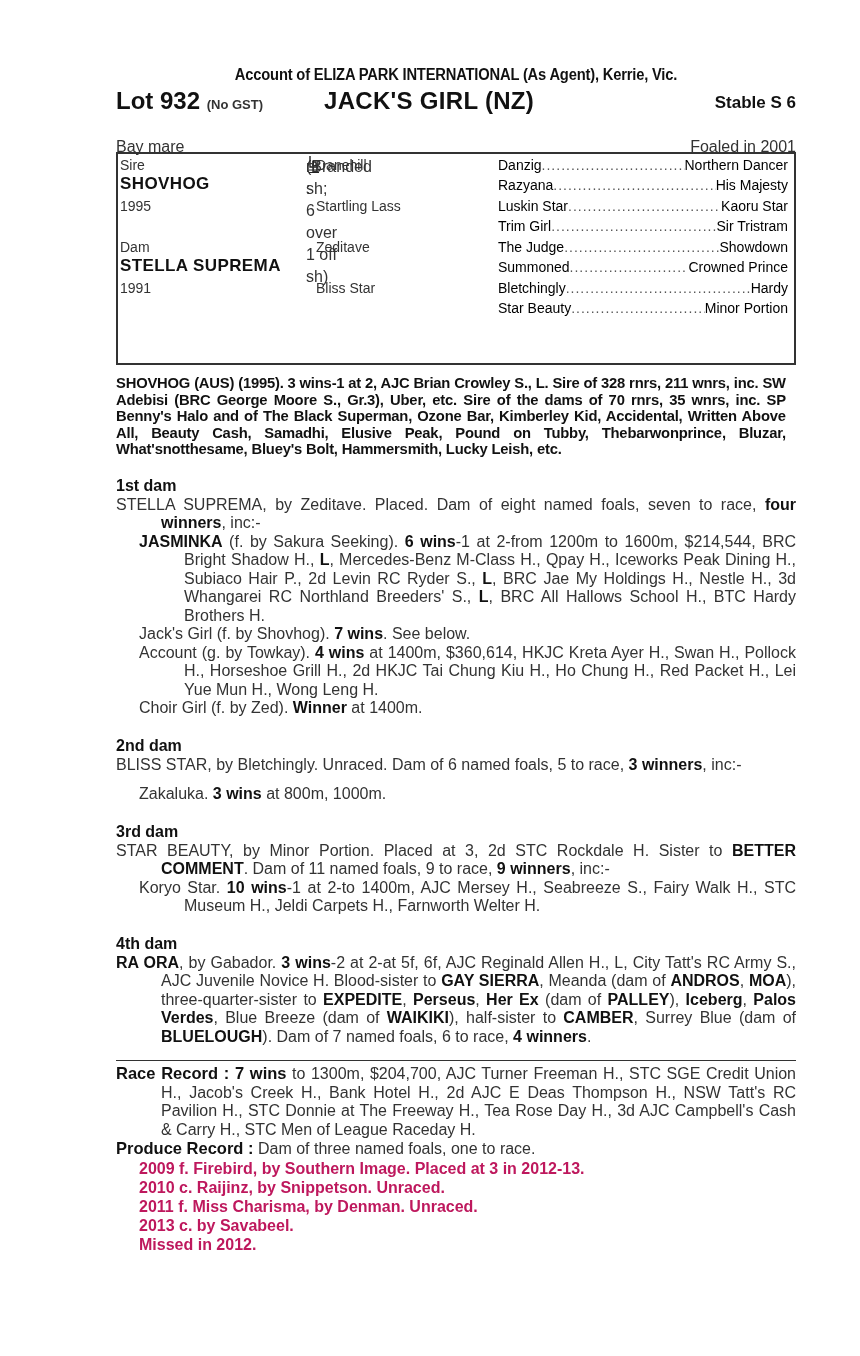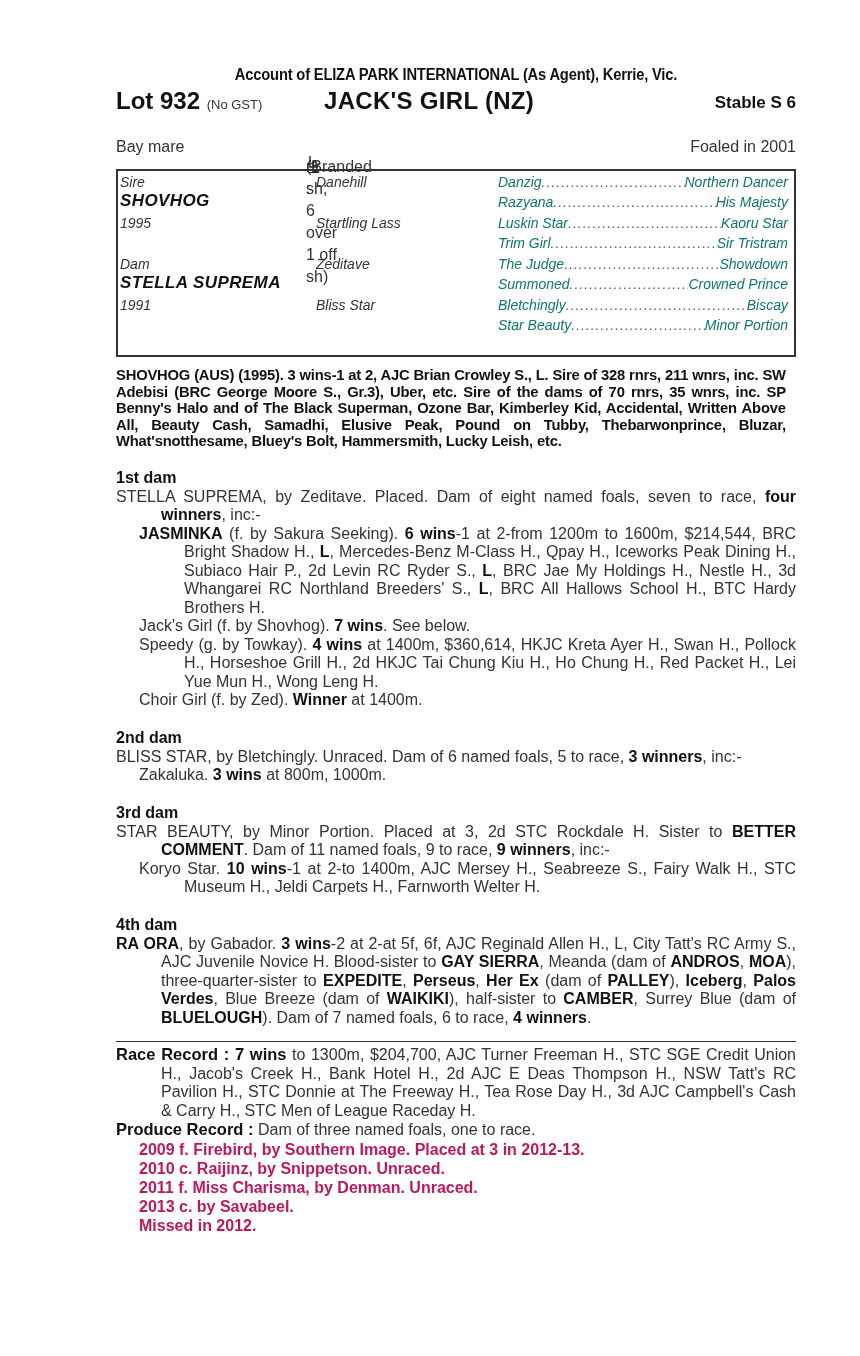--- a/index.html
+++ b/index.html
@@ -1,35 +1,35 @@
 <!DOCTYPE html>
 <html><head>
 <meta charset="utf-8">
 <style>
   html, body { margin:0; padding:0; background:#ffffff; }
   body { width:860px; height:1356px; position:relative; font-family:"Liberation Sans", sans-serif; color:#111; overflow:hidden; }
   .page { position:absolute; left:116px; top:64px; width:680px; }
   .account { text-align:center; font-family:"Liberation Sans", sans-serif; font-weight:bold; font-size:16px; letter-spacing:-0.2px; transform:scaleX(0.92); transform-origin:center; line-height:22px; }
   .lotline { position:relative; height:30px; }
   .lot { position:absolute; left:0; top:0; font-weight:bold; font-size:24px; line-height:30px; }
-  .lot .gst { font-weight:normal; font-size:13px; color:#333; }
+  .lot .gst { font-weight:bold; font-size:13px; color:#333; }
   .horse { position:absolute; left:208px; top:0; font-weight:bold; font-size:24px; line-height:30px; letter-spacing:0.3px; }
   .stable { position:absolute; right:0; top:3px; font-weight:bold; font-size:17px; line-height:28px; }
   .descline { position:relative; height:30px; font-size:16px; color:#333; }
   .descline span { position:absolute; top:20px; line-height:22px; }
   .desc-left { left:0; }
   .desc-mid { left:190px; }
   .desc-right { right:0; }
   .brand { display:inline-block; width:12px; height:18px; position:relative; vertical-align:-2px; margin:0 2px; }
   .brand svg { position:absolute; left:0; top:0; }
 
-  .pedbox { position:relative; margin-top:23px; border:2px solid #333; border-top-width:2px; height:188px; box-sizing:border-box;font-style:italic; }
+  .pedbox { position:relative; margin-top:6px; border:2px solid #333; border-top-width:2px; height:213px; box-sizing:border-box; }
   .ped-row { position:absolute; font-size:14px; color:#333; line-height:18px; }
   .ped-name { font-weight:bold; font-size:17px; color:#111; letter-spacing:0.4px; }
-  .gg { position:absolute; left:380px; width:290px; font-size:14px; color:#0f766e; line-height:18px; display:flex; }
+  .gg { position:absolute; left:380px; width:290px; font-size:14px; color:#000000; line-height:18px; display:flex; }
   .gg .a { white-space:nowrap; }
   .gg .dots { flex:1; overflow:hidden; white-space:nowrap; color:#555; letter-spacing:1px; }
   .gg .dots::after { content:"......................................................................................................"; }
   .gg .b { white-space:nowrap; }
 
   .sirebio { margin-top:10px; font-weight:bold; font-size:15px; line-height:16.5px; text-align:justify; letter-spacing:-0.2px; font-family:"Liberation Sans", sans-serif; transform:scaleX(0.985); transform-origin:left; }
 
   .sec-h { font-weight:bold; font-size:16px; margin-top:18px; line-height:20px; }
   .para { font-size:16px; color:#333; line-height:18.5px; text-align:justify; }
   .para b { color:#111; }
@@ -107,41 +107,41 @@
         <span class="b">Showdown</span>
       </div>
     <div class="gg" style="top:104px;">
         <span class="a">Summoned</span>
         <span class="dots"></span>
         <span class="b">Crowned Prince</span>
       </div>
     <div class="gg" style="top:125px;">
         <span class="a">Bletchingly</span>
         <span class="dots"></span>
-        <span class="b">Biscay</span>
+        <span class="b">Hardy</span>
       </div>
     <div class="gg" style="top:145px;">
         <span class="a">Star Beauty</span>
         <span class="dots"></span>
         <span class="b">Minor Portion</span>
       </div>
   </div>
 
   <div class="sirebio">SHOVHOG (AUS) (1995). 3 wins-1 at 2, AJC Brian Crowley S., L. Sire of 328 rnrs, 211 wnrs, inc. SW Adebisi (BRC George Moore S., Gr.3), Uber, etc. Sire of the dams of 70 rnrs, 35 wnrs, inc. SP Benny's Halo and of The Black Superman, Ozone Bar, Kimberley Kid, Accidental, Written Above All, Beauty Cash, Samadhi, Elusive Peak, Pound on Tubby, Thebarwonprince, Bluzar, What'snotthesame, Bluey's Bolt, Hammersmith, Lucky Leish, etc.</div>
 
   <div class="sec-h">1st dam</div>
   <div class="para ind0" style="padding-left:45px;text-indent:-45px;"><span>STELLA SUPREMA, by Zeditave. Placed. Dam of eight named foals, seven to race, </span><b>four winners</b><span>, inc:-</span></div>
   <div class="para" style="padding-left:68px;text-indent:-45px;"><b>JASMINKA</b><span> (f. by Sakura Seeking). </span><b>6 wins</b><span>-1 at 2-from 1200m to 1600m, $214,544, BRC Bright Shadow H., </span><b>L</b><span>, Mercedes-Benz M-Class H., Qpay H., Iceworks Peak Dining H., Subiaco Hair P., 2d Levin RC Ryder S., </span><b>L</b><span>, BRC Jae My Holdings H., Nestle H., 3d Whangarei RC Northland Breeders' S., </span><b>L</b><span>, BRC All Hallows School H., BTC Hardy Brothers H.</span></div>
   <div class="para" style="padding-left:68px;text-indent:-45px;"><span>Jack's Girl (f. by Shovhog). </span><b>7 wins</b><span>. See below.</span></div>
-  <div class="para" style="padding-left:68px;text-indent:-45px;"><span>Speedy (g. by Towkay). </span><b>4 wins</b><span> at 1400m, $360,614, HKJC Kreta Ayer H., Swan H., Pollock H., Horseshoe Grill H., 2d HKJC Tai Chung Kiu H., Ho Chung H., Red Packet H., Lei Yue Mun H., Wong Leng H.</span></div>
+  <div class="para" style="padding-left:68px;text-indent:-45px;"><span>Account (g. by Towkay). </span><b>4 wins</b><span> at 1400m, $360,614, HKJC Kreta Ayer H., Swan H., Pollock H., Horseshoe Grill H., 2d HKJC Tai Chung Kiu H., Ho Chung H., Red Packet H., Lei Yue Mun H., Wong Leng H.</span></div>
   <div class="para" style="padding-left:68px;text-indent:-45px;"><span>Choir Girl (f. by Zed). </span><b>Winner</b><span> at 1400m.</span></div>
 
   <div class="sec-h">2nd dam</div>
   <div class="para" style="padding-left:45px;text-indent:-45px;"><span>BLISS STAR, by Bletchingly. Unraced. Dam of 6 named foals, 5 to race, </span><b>3 winners</b><span>, inc:-</span></div>
-  <div class="para" style="padding-left:68px;text-indent:-45px;"><span>Zakaluka. </span><b>3 wins</b><span> at 800m, 1000m.</span></div>
+  <div class="para" style="padding-left:68px;text-indent:-45px;margin-top:11px;"><span>Zakaluka. </span><b>3 wins</b><span> at 800m, 1000m.</span></div>
 
   <div class="sec-h">3rd dam</div>
   <div class="para" style="padding-left:45px;text-indent:-45px;"><span>STAR BEAUTY, by Minor Portion. Placed at 3, 2d STC Rockdale H. Sister to </span><b>BETTER COMMENT</b><span>. Dam of 11 named foals, 9 to race, </span><b>9 winners</b><span>, inc:-</span></div>
   <div class="para" style="padding-left:68px;text-indent:-45px;"><span>Koryo Star. </span><b>10 wins</b><span>-1 at 2-to 1400m, AJC Mersey H., Seabreeze S., Fairy Walk H., STC Museum H., Jeldi Carpets H., Farnworth Welter H.</span></div>
 
   <div class="sec-h">4th dam</div>
   <div class="para" style="padding-left:45px;text-indent:-45px;"><b>RA ORA</b><span>, by Gabador. </span><b>3 wins</b><span>-2 at 2-at 5f, 6f, AJC Reginald Allen H., L, City Tatt's RC Army S., AJC Juvenile Novice H. Blood-sister to </span><b>GAY SIERRA</b><span>, Meanda (dam of </span><b>ANDROS</b><span>, </span><b>MOA</b><span>), three-quarter-sister to </span><b>EXPEDITE</b><span>, </span><b>Perseus</b><span>, </span><b>Her Ex</b><span> (dam of </span><b>PALLEY</b><span>), </span><b>Iceberg</b><span>, </span><b>Palos Verdes</b><span>, Blue Breeze (dam of </span><b>WAIKIKI</b><span>), half-sister to </span><b>CAMBER</b><span>, Surrey Blue (dam of </span><b>BLUELOUGH</b><span>). Dam of 7 named foals, 6 to race, </span><b>4 winners</b><span>.</span></div>
 
   <div class="rule"></div>
 

